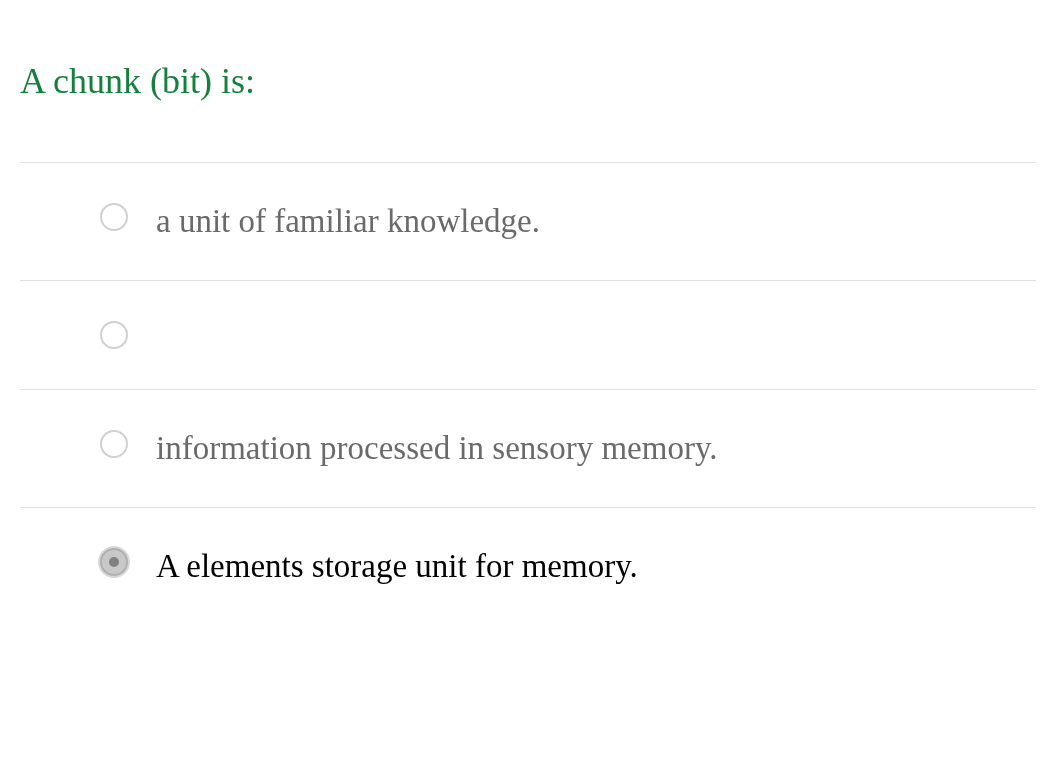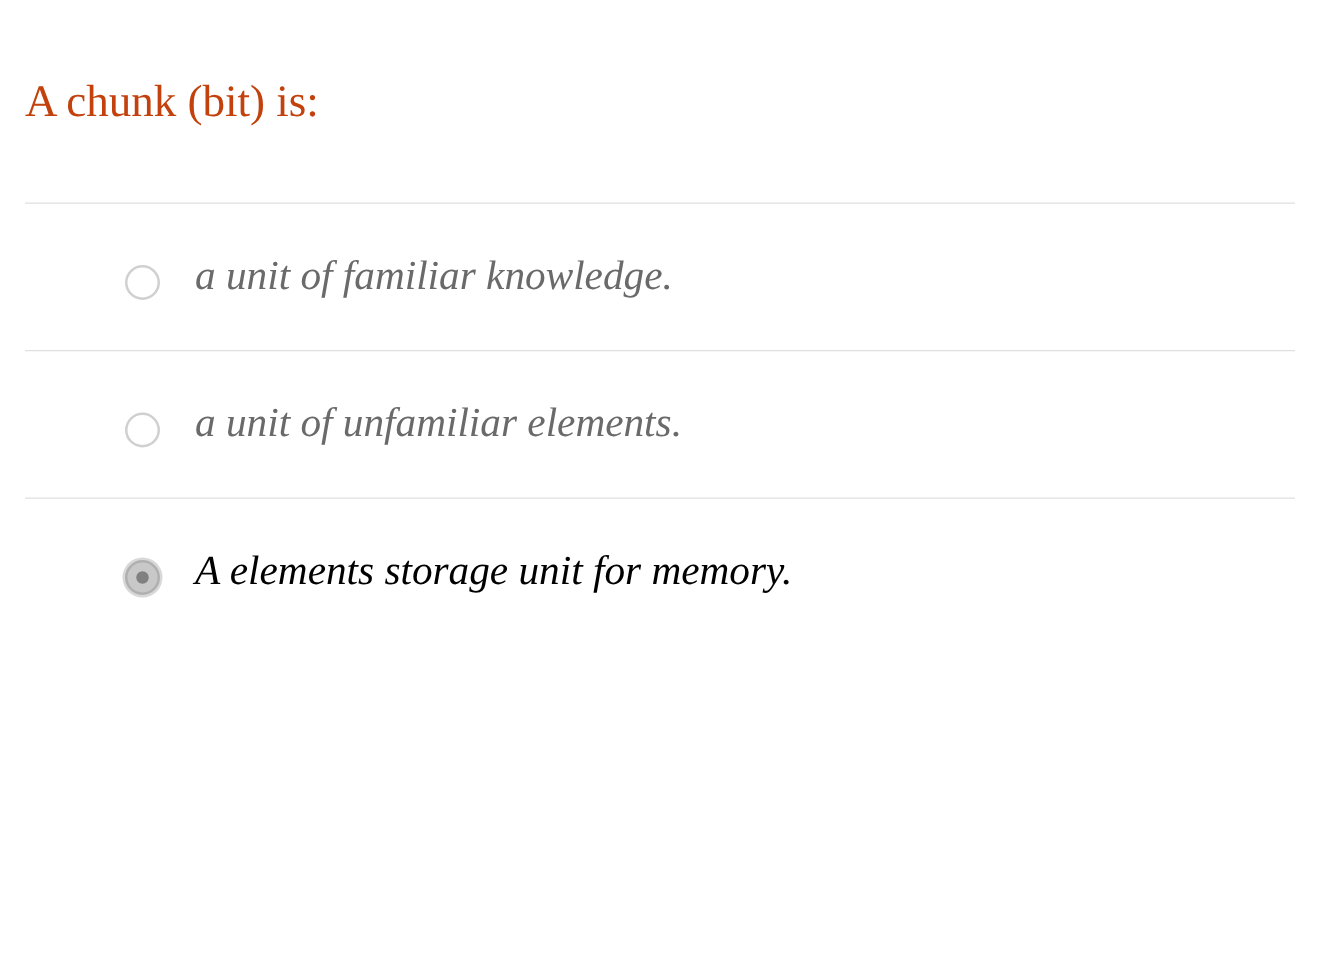--- a/index.html
+++ b/index.html
@@ -9,34 +9,33 @@
     }
     body {
       font-family: Georgia, 'Times New Roman', serif;
       background: #ffffff;
       width: 1056px;
       height: 784px;
       padding: 60px 20px 20px 20px;
     }
     .question-text {
       font-size: 36px;
-      color: #c2410c;
+      color: #15803d;
       margin-bottom: 60px;
       padding-left: 0;
     }
     .options-container {
       border-top: 1px solid #e0e0e0;
     }
     .option-row {
       display: flex;
-      align-items: flex-end;
+      align-items: flex-start;
       padding: 40px 0 40px 80px;
       border-bottom: 1px solid #e0e0e0;
       cursor: pointer;
-      font-style: italic;
     }
     .option-row.selected {
       border-bottom: 2px solid #c8c8c8;
     }
     .option-row:last-child {
       border-bottom: none;
     }
     .radio-circle {
       width: 28px;
       height: 28px;
@@ -82,23 +81,28 @@
     <div class="radio-circle">
       
     </div>
     <div class="option-text">a unit of familiar knowledge.</div>
   </div>
 
   <div class="option-row">
     <div class="radio-circle">
       
     </div>
-    <div class="option-text">a unit of unfamiliar elements.</div>
   </div>
 
+  <div class="option-row">
+    <div class="radio-circle">
+      
+    </div>
+    <div class="option-text">information processed in sensory memory.</div>
+  </div>
 
   <div class="option-row selected">
     <div class="radio-circle selected">
       <div class="radio-inner"></div>
     </div>
     <div class="option-text">A elements storage unit for memory.</div>
   </div>
 </div>
 
 </body></html>

